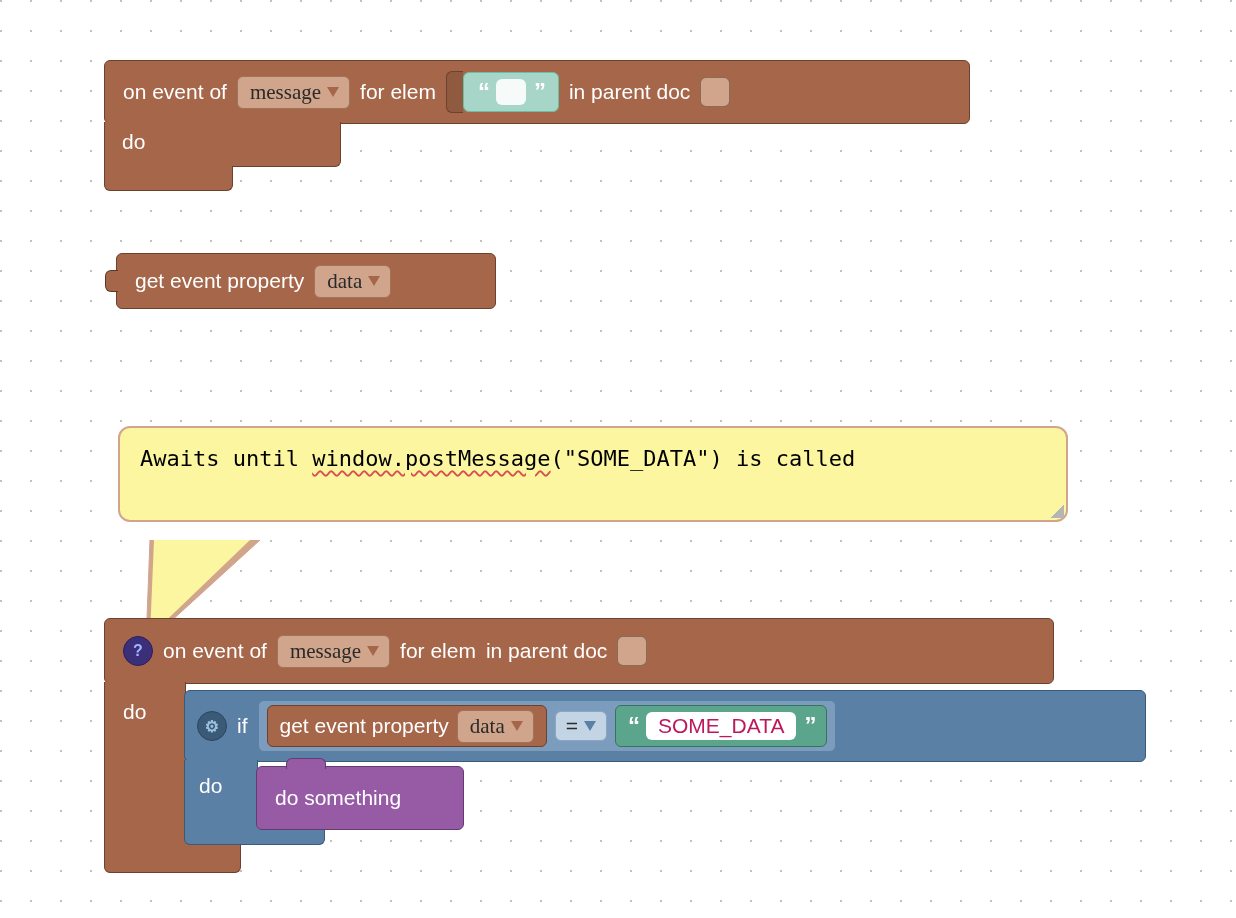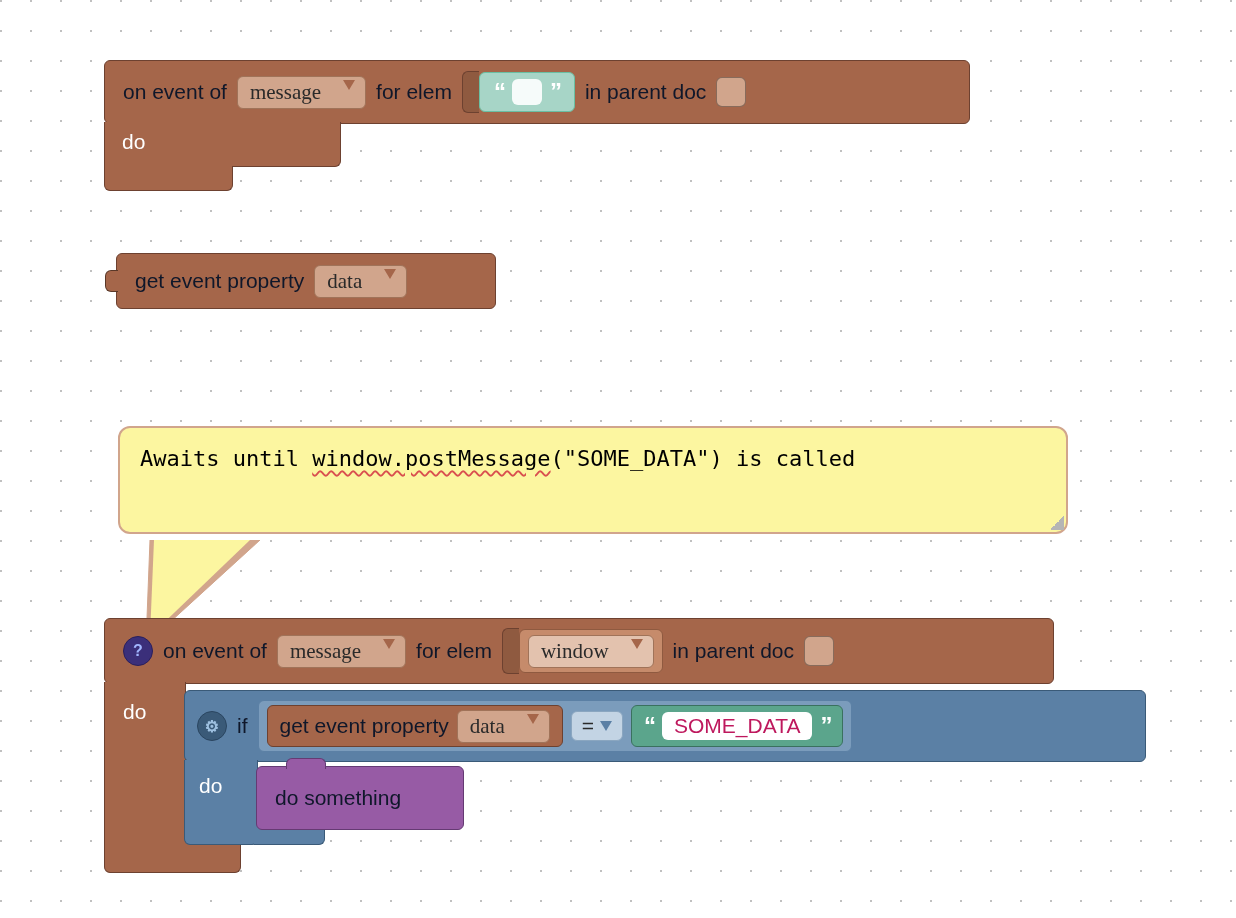--- a/index.html
+++ b/index.html
@@ -25,26 +25,27 @@
     display:flex;
     align-items:center;
     gap:10px;
     white-space:nowrap;
   }
   .brown{background:#a5664a;border-color:#6d4130;}
   .green{background:#5ba58c;border-color:#3a715f;}
   .blue {background:#5b80a5;border-color:#3a5a78;}
   .purple{background:#975ba5;border-color:#653a73;}
   .light-quote{background:#a7d5c7;border-color:#6abfa3;}
-  .label{color:#0f172a;}
+  .label{color:#ffffff;}
 
   
   .dropdown{
     display:inline-flex;
-    gap:22px;
+    align-items:center;
+    gap:6px;
     border-radius:6px;
     padding:3px 10px 3px 12px;
     border:1.5px solid rgba(0,0,0,0.35);
     font-family:Verdana;
   }
   .dd-brown-light{background:#d1a58c;border-color:#a07359;color:#2a2a2a;}
   .dd-dark{color:#2a2a2a;}
   .dd-tri{
     width:0;height:0;
     border-left:6px solid transparent;
@@ -148,50 +149,41 @@
 
 <div class="block brown small-block" style="left:116px;top:253px;width:380px;height:56px;">
   <span class="notch"></span>
   <span class="label">get event property</span>
   <span class="dropdown dd-brown-light">
     <span class="dd-dark">data</span>
     <span class="dd-tri"></span>
   </span>
 </div>
 
-<div class="comment" style="left:118px;top:426px;width:950px;height:108px;">
+<div class="comment" style="left:118px;top:426px;width:950px;height:96px;">
   <span>Awaits until </span><span class="underline-wavy">window.postMessage</span><span>("SOME_DATA") is called</span>
   <div class="resize"></div>
 </div>
 
 <svg style="position:absolute;left:130px;top:540px;" width="150" height="110">
   <path d="M20 0 L130 0 L16 104 Z" fill="#d1a58c" stroke="#d1a58c"></path>
   <path d="M24 0 L120 0 L20 96 Z" fill="#fcf6a0"></path>
 </svg>
 
 <div class="block brown" style="left:104px;top:618px;width:950px;height:66px;">
   <span class="round-icon help">?</span>
   <span class="label">on event of</span>
 
   <span class="dropdown dd-brown-light">
     <span class="dd-dark">message</span>
     <span class="dd-tri"></span>
   </span>
 
   <span class="label">for elem</span>
 
-  <span style="position:relative;display:inline-flex;align-items:center;">
-    <span style="width:16px;height:44px;background:#8f5a40;border:1.5px solid #6d4130;border-radius:6px 0 0 6px;border-right:none;"></span>
-    <span class="block brown" style="position:static;height:44px;padding:4px 8px;background:#c68b6b;border-color:#8f5a40;">
-      <span class="dropdown dd-brown-light" style="background:#e3c2ae;">
-        <span class="dd-dark">window</span>
-        <span class="dd-tri"></span>
-      </span>
-    </span>
-  </span>
 
   <span class="label">in parent doc</span>
   <span class="checkbox"></span>
 </div>
 
 <div style="position:absolute;left:104px;top:682px;width:80px;height:190px;background:#a5664a;border:1.5px solid #6d4130;border-top:none;border-bottom-left-radius:6px;border-bottom-right-radius:4px;">
   <span style="position:absolute;left:18px;top:18px;">do</span>
 </div>
 <div style="position:absolute;left:182px;top:842px;width:58px;height:30px;background:#a5664a;border:1.5px solid #6d4130;border-top:none;border-left:none;border-bottom-right-radius:6px;"></div>
 

